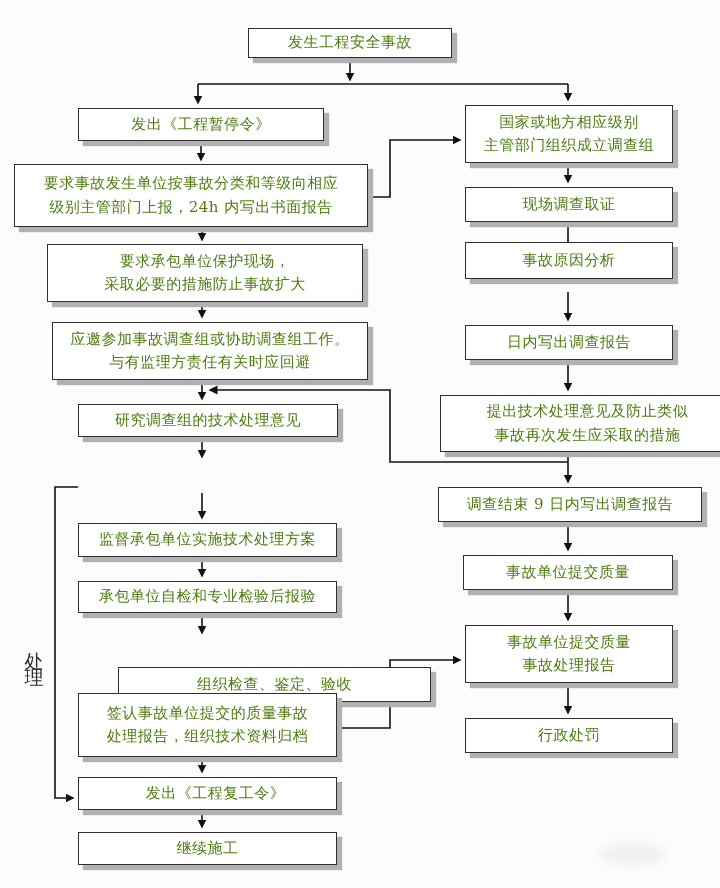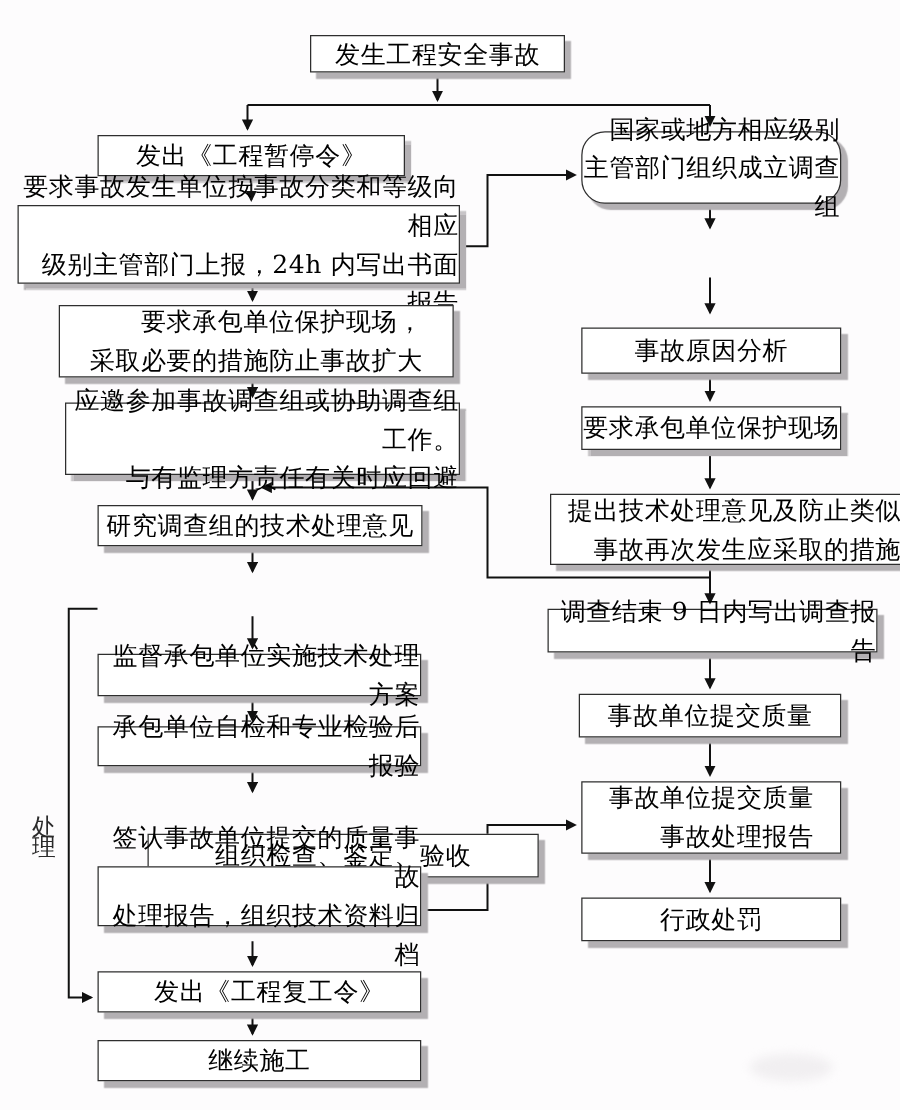--- a/index.html
+++ b/index.html
@@ -7,21 +7,21 @@
     position:relative;width:720px;height:888px;overflow:hidden;
     background:#fdfcfd;
     font-family:"DejaVu Serif","Liberation Serif",serif;
   }
   .connectors{position:absolute;left:0;top:0;z-index:1;}
   .node{
     position:absolute;z-index:2;box-sizing:border-box;
     background:#ffffff;border:1.6px solid #2e2e2e;
     box-shadow:5px 5px 1px #b3b0b3;
     display:flex;align-items:center;justify-content:center;
-    text-align:right;color:#000000;font-size:20px;line-height:1.55;
+    text-align:center;color:#4d7c0f;font-size:15px;line-height:1.55;
     letter-spacing:0.5px;white-space:pre-line;
   }
   .side-label{
     position:absolute;z-index:2;color:#2a2a2a;font-size:19px;
     writing-mode:vertical-lr;letter-spacing:17px;left:22px;top:636px;
   }
   .watermark{
     position:absolute;z-index:0;left:600px;top:843px;width:66px;height:22px;
     background:#f1eff1;border-radius:50%;filter:blur(4px);
   }
@@ -75,29 +75,30 @@
   <div class="node" style="left:14px;top:164px;width:354px;height:63px;">要求事故发生单位按事故分类和等级向相应
 级别主管部门上报，24h 内写出书面报告</div>
   <div class="node" style="left:52px;top:322px;width:316px;height:58px;">应邀参加事故调查组或协助调查组工作。
 与有监理方责任有关时应回避</div>
   <div class="node" style="left:47px;top:244px;width:316px;height:58px;">要求承包单位保护现场，
 采取必要的措施防止事故扩大</div>
   <div class="node" style="left:78px;top:404px;width:260px;height:33px;">研究调查组的技术处理意见</div>
   <div class="node" style="left:78px;top:523px;width:259px;height:34px;">监督承包单位实施技术处理方案</div>
   <div class="node" style="left:78px;top:581px;width:259px;height:32px;">承包单位自检和专业检验后报验</div>
   <div class="node" style="left:78px;top:667px;width:313px;height:35px;margin-left:40px;">组织检查、鉴定、验收</div>
-  <div class="node" style="left:78px;top:693px;width:259px;height:48px;">签认事故单位提交的质量事故
+  <div class="node" style="left:78px;top:693px;width:259px;height:64px;">签认事故单位提交的质量事故
 处理报告，组织技术资料归档</div>
   <div class="node" style="left:78px;top:777px;width:259px;height:33px;padding-left:16px;">发出《工程复工令》</div>
   <div class="node" style="left:78px;top:832px;width:259px;height:33px;">继续施工</div>
 
-  <div class="node" style="left:465px;top:105px;width:208px;height:58px;border-radius:19px;">国家或地方相应级别
+  <div class="node" style="left:465px;top:105px;width:208px;height:58px;">国家或地方相应级别
 主管部门组织成立调查组</div>
-  <div class="node" style="left:465px;top:262px;width:208px;height:37px;">事故原因分析</div>
-  <div class="node" style="left:465px;top:325px;width:208px;height:35px;">要求承包单位保护现场</div>
+  <div class="node" style="left:465px;top:187px;width:208px;height:35px;">现场调查取证</div>
+  <div class="node" style="left:465px;top:242px;width:208px;height:37px;">事故原因分析</div>
+  <div class="node" style="left:465px;top:325px;width:208px;height:35px;">日内写出调查报告</div>
   <div class="node" style="left:440px;top:395px;width:295px;height:57px;">提出技术处理意见及防止类似
 事故再次发生应采取的措施</div>
   <div class="node" style="left:438px;top:487px;width:264px;height:35px;">调查结束 9 日内写出调查报告</div>
   <div class="node" style="left:463px;top:555px;width:210px;height:35px;">事故单位提交质量</div>
   <div class="node" style="left:465px;top:625px;width:208px;height:58px;">事故单位提交质量
 事故处理报告</div>
   <div class="node" style="left:465px;top:718px;width:208px;height:35px;">行政处罚</div>
 
   <div class="side-label">处理</div>
 

